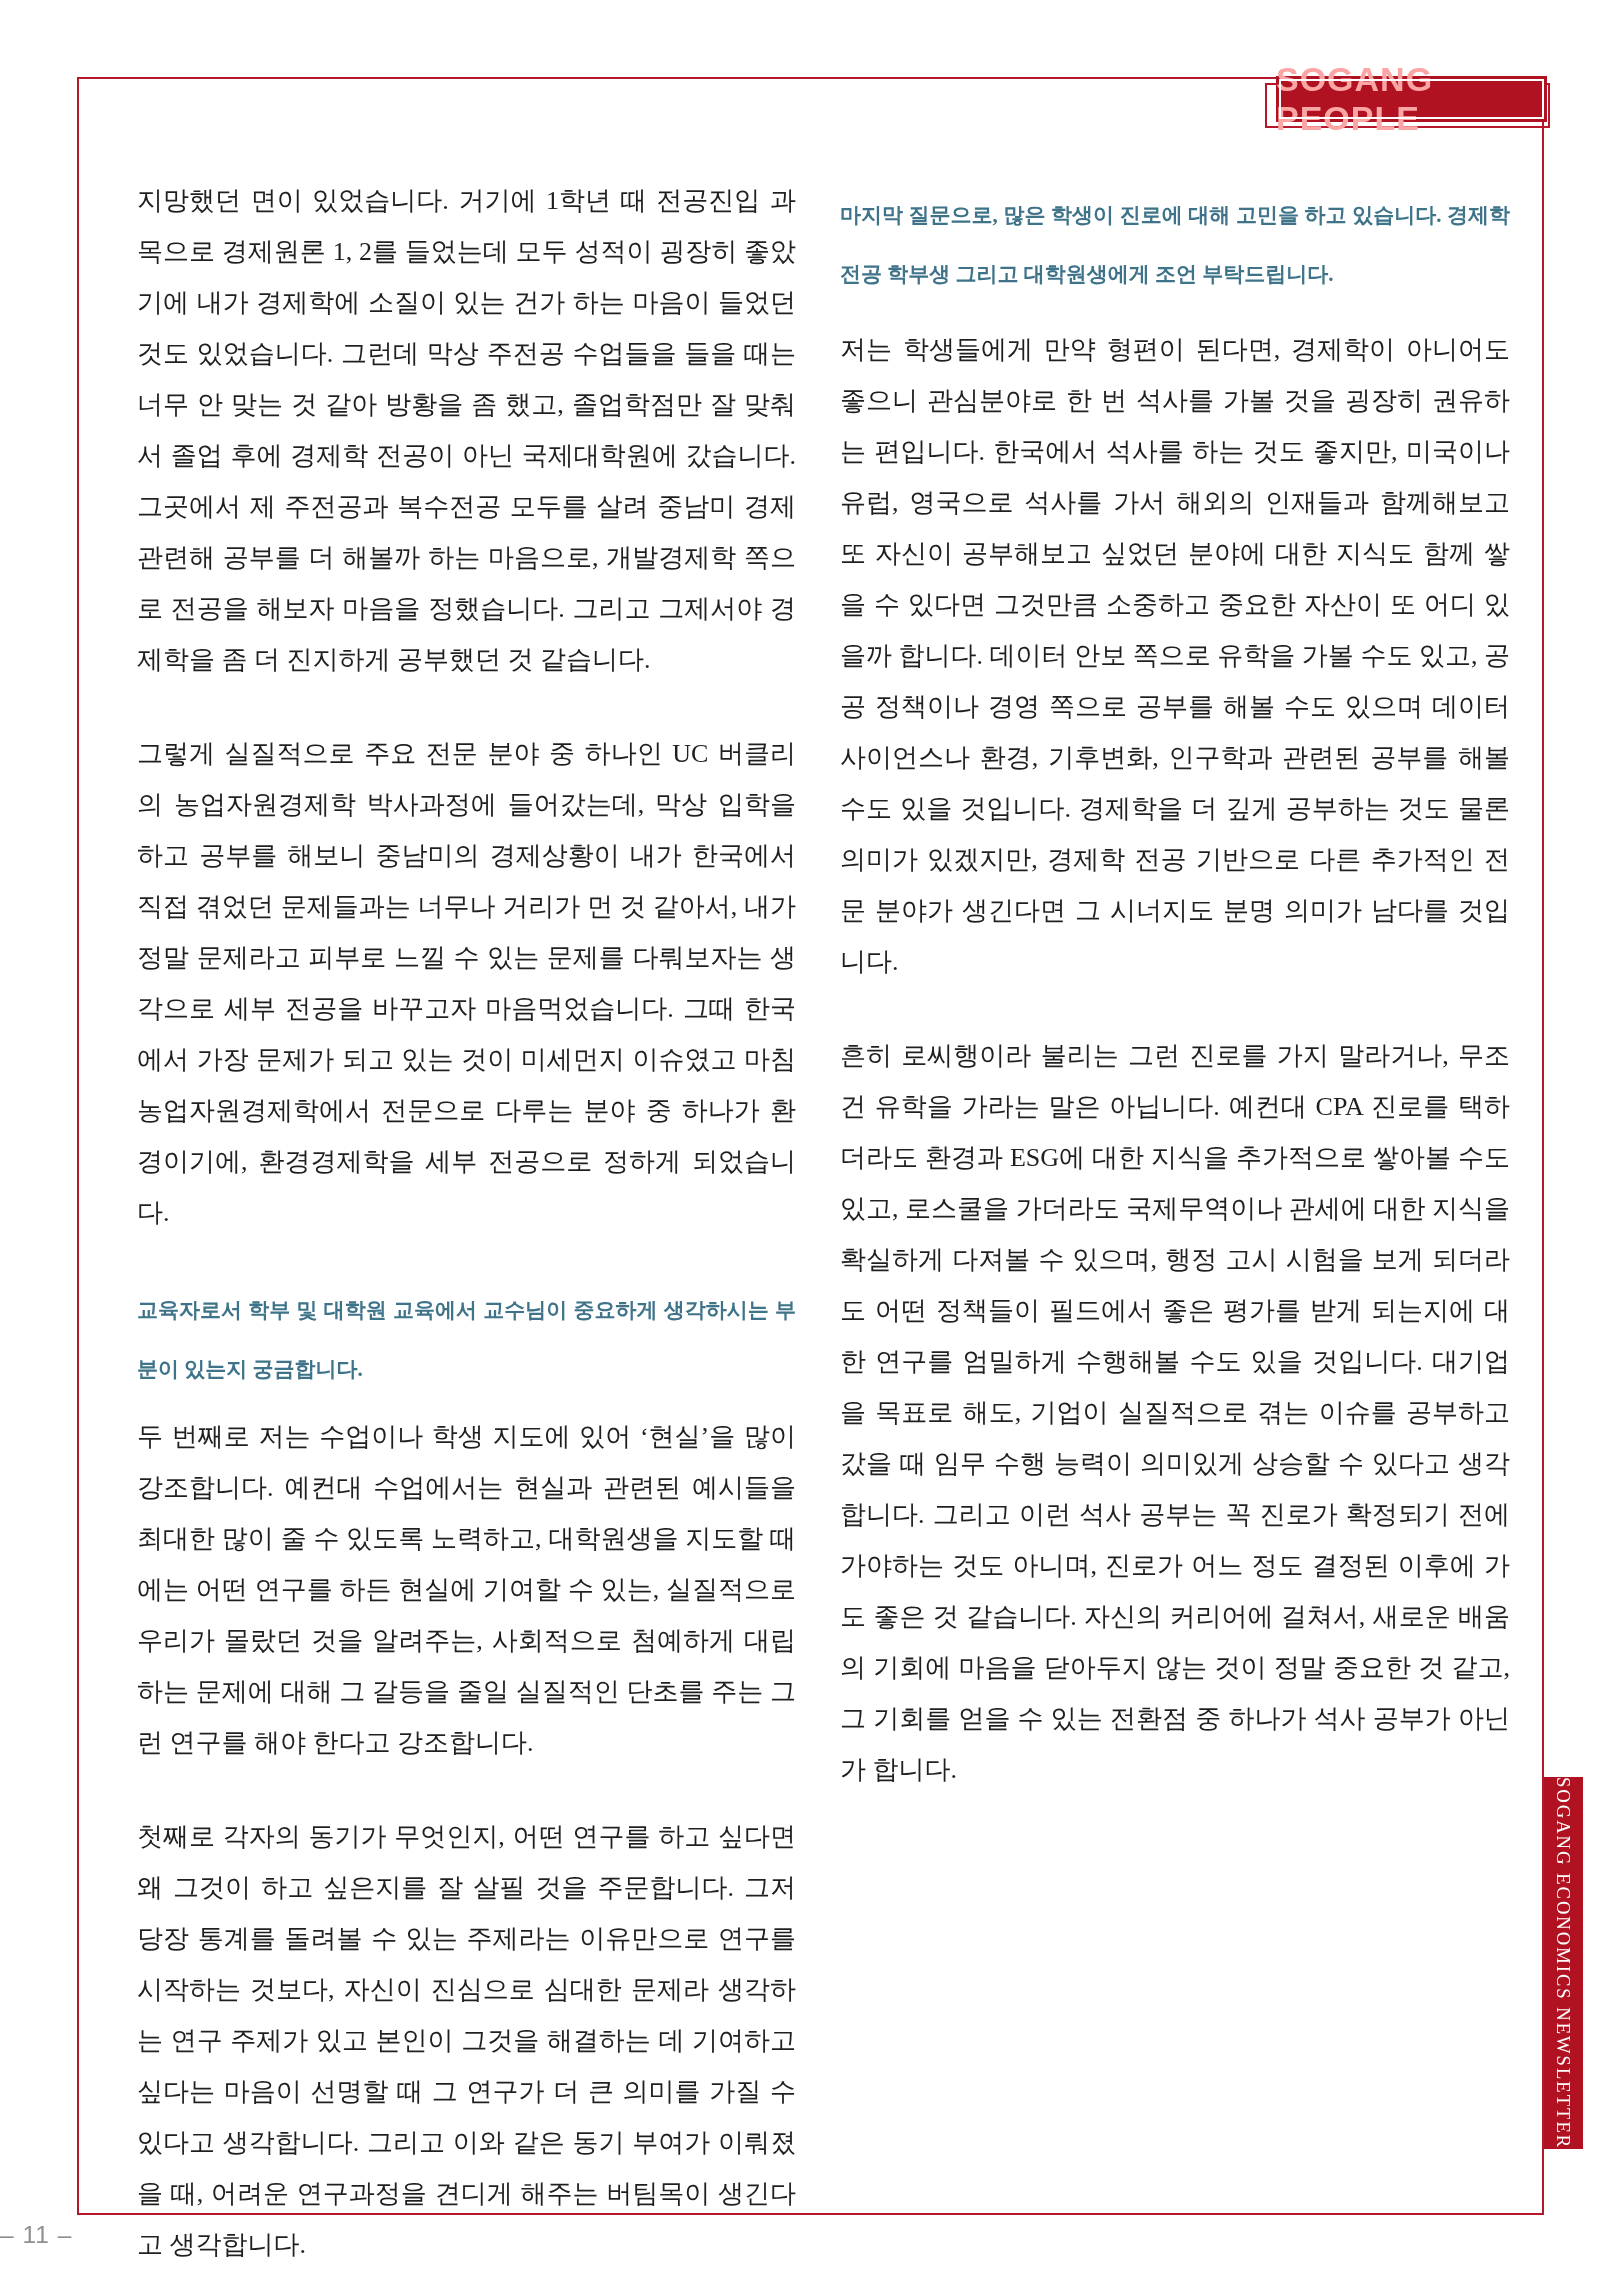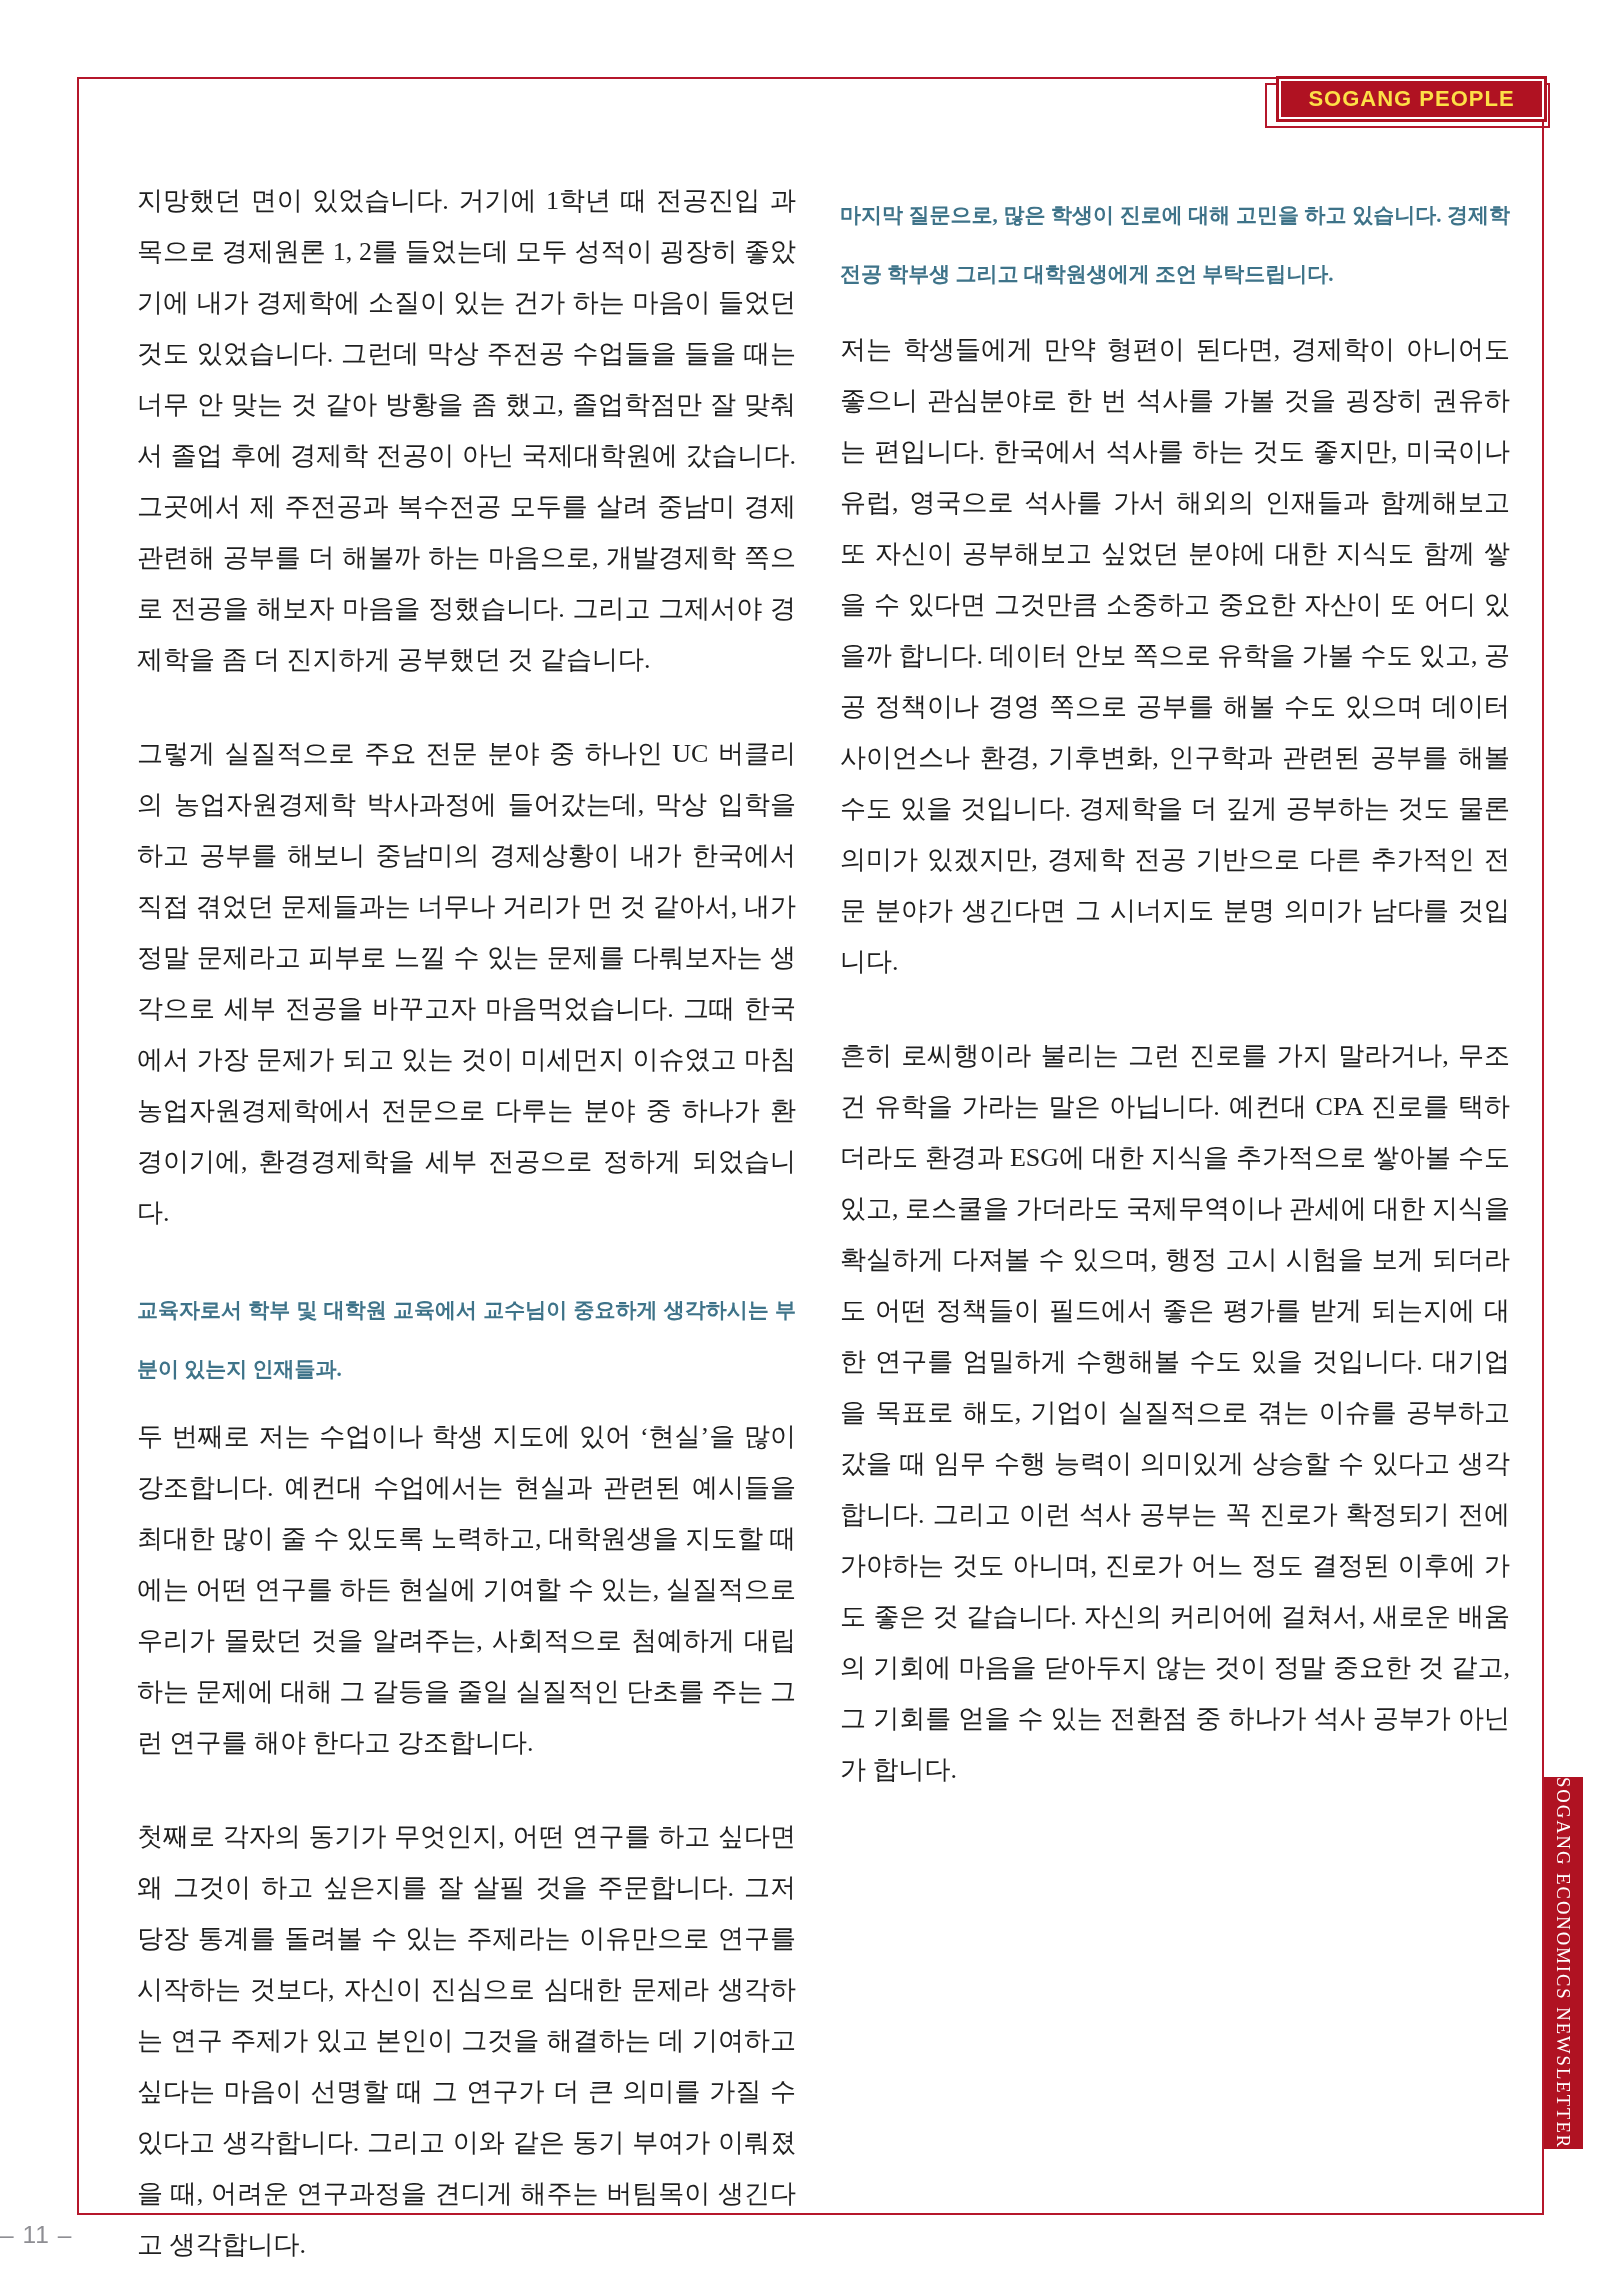--- a/index.html
+++ b/index.html
@@ -26,21 +26,21 @@
   .badge{
     position:absolute;left:1276px;top:76px;width:271px;height:46px;
     background:var(--red-fill);
     display:flex;align-items:center;justify-content:center;
   }
   .badge::after{
     content:"";position:absolute;inset:2.9px;border:2px solid #ffffff;pointer-events:none;
   }
   .badge span{
     font-family:"Liberation Sans","DejaVu Sans",sans-serif;
-    font-weight:bold;font-size:22px;letter-spacing:1px;color:#fde047;
+    font-weight:bold;font-size:34px;letter-spacing:1px;color:#fca5a5;
   }
 
   
   .col{position:absolute;text-align:justify;word-break:break-all;}
   .col-left{left:137px;top:175px;width:659px;font-family:Liberation Serif, serif;}
   .col-right{left:840px;top:186px;width:670px;}
   .col p{
     font-size:26px;line-height:51px;margin:0 0 43px 0;
   }
   .col p:last-child{margin-bottom:0;}
@@ -75,21 +75,21 @@
 <div class="frame"></div>
 
 <div class="badge-outline"></div>
 <div class="badge">
   <span>SOGANG PEOPLE</span>
 </div>
 
 <div class="col col-left">
   <p>지망했던 면이 있었습니다. 거기에 1학년 때 전공진입 과목으로 경제원론 1, 2를 들었는데 모두 성적이 굉장히 좋았기에 내가 경제학에 소질이 있는 건가 하는 마음이 들었던 것도 있었습니다. 그런데 막상 주전공 수업들을 들을 때는 너무 안 맞는 것 같아 방황을 좀 했고, 졸업학점만 잘 맞춰서 졸업 후에 경제학 전공이 아닌 국제대학원에 갔습니다. 그곳에서 제 주전공과 복수전공 모두를 살려 중남미 경제 관련해 공부를 더 해볼까 하는 마음으로, 개발경제학 쪽으로 전공을 해보자 마음을 정했습니다. 그리고 그제서야 경제학을 좀 더 진지하게 공부했던 것 같습니다.</p>
   <p>그렇게 실질적으로 주요 전문 분야 중 하나인 UC 버클리의 농업자원경제학 박사과정에 들어갔는데, 막상 입학을 하고 공부를 해보니 중남미의 경제상황이 내가 한국에서 직접 겪었던 문제들과는 너무나 거리가 먼 것 같아서, 내가 정말 문제라고 피부로 느낄 수 있는 문제를 다뤄보자는 생각으로 세부 전공을 바꾸고자 마음먹었습니다. 그때 한국에서 가장 문제가 되고 있는 것이 미세먼지 이슈였고 마침 농업자원경제학에서 전문으로 다루는 분야 중 하나가 환경이기에, 환경경제학을 세부 전공으로 정하게 되었습니다.</p>
-  <h2 class="q">교육자로서 학부 및 대학원 교육에서 교수님이 중요하게 생각하시는 부분이 있는지 인재들과.</h2>
+  <h2 class="q">교육자로서 학부 및 대학원 교육에서 교수님이 중요하게 생각하시는 부분이 있는지 궁금합니다.</h2>
   <p>두 번째로 저는 수업이나 학생 지도에 있어 ‘현실’을 많이 강조합니다. 예컨대 수업에서는 현실과 관련된 예시들을 최대한 많이 줄 수 있도록 노력하고, 대학원생을 지도할 때에는 어떤 연구를 하든 현실에 기여할 수 있는, 실질적으로 우리가 몰랐던 것을 알려주는, 사회적으로 첨예하게 대립하는 문제에 대해 그 갈등을 줄일 실질적인 단초를 주는 그런 연구를 해야 한다고 강조합니다.</p>
   <p>첫째로 각자의 동기가 무엇인지, 어떤 연구를 하고 싶다면 왜 그것이 하고 싶은지를 잘 살필 것을 주문합니다. 그저 당장 통계를 돌려볼 수 있는 주제라는 이유만으로 연구를 시작하는 것보다, 자신이 진심으로 심대한 문제라 생각하는 연구 주제가 있고 본인이 그것을 해결하는 데 기여하고 싶다는 마음이 선명할 때 그 연구가 더 큰 의미를 가질 수 있다고 생각합니다. 그리고 이와 같은 동기 부여가 이뤄졌을 때, 어려운 연구과정을 견디게 해주는 버팀목이 생긴다고 생각합니다.</p>
 </div>
 
 <div class="col col-right">
   <h2 class="q">마지막 질문으로, 많은 학생이 진로에 대해 고민을 하고 있습니다. 경제학 전공 학부생 그리고 대학원생에게 조언 부탁드립니다.</h2>
   <p>저는 학생들에게 만약 형편이 된다면, 경제학이 아니어도 좋으니 관심분야로 한 번 석사를 가볼 것을 굉장히 권유하는 편입니다. 한국에서 석사를 하는 것도 좋지만, 미국이나 유럽, 영국으로 석사를 가서 해외의 인재들과 함께해보고 또 자신이 공부해보고 싶었던 분야에 대한 지식도 함께 쌓을 수 있다면 그것만큼 소중하고 중요한 자산이 또 어디 있을까 합니다. 데이터 안보 쪽으로 유학을 가볼 수도 있고, 공공 정책이나 경영 쪽으로 공부를 해볼 수도 있으며 데이터 사이언스나 환경, 기후변화, 인구학과 관련된 공부를 해볼 수도 있을 것입니다. 경제학을 더 깊게 공부하는 것도 물론 의미가 있겠지만, 경제학 전공 기반으로 다른 추가적인 전문 분야가 생긴다면 그 시너지도 분명 의미가 남다를 것입니다.</p>
   <p>흔히 로씨행이라 불리는 그런 진로를 가지 말라거나, 무조건 유학을 가라는 말은 아닙니다. 예컨대 CPA 진로를 택하더라도 환경과 ESG에 대한 지식을 추가적으로 쌓아볼 수도 있고, 로스쿨을 가더라도 국제무역이나 관세에 대한 지식을 확실하게 다져볼 수 있으며, 행정 고시 시험을 보게 되더라도 어떤 정책들이 필드에서 좋은 평가를 받게 되는지에 대한 연구를 엄밀하게 수행해볼 수도 있을 것입니다. 대기업을 목표로 해도, 기업이 실질적으로 겪는 이슈를 공부하고 갔을 때 임무 수행 능력이 의미있게 상승할 수 있다고 생각합니다. 그리고 이런 석사 공부는 꼭 진로가 확정되기 전에 가야하는 것도 아니며, 진로가 어느 정도 결정된 이후에 가도 좋은 것 같습니다. 자신의 커리어에 걸쳐서, 새로운 배움의 기회에 마음을 닫아두지 않는 것이 정말 중요한 것 같고, 그 기회를 얻을 수 있는 전환점 중 하나가 석사 공부가 아닌가 합니다.</p>
 </div>
 

